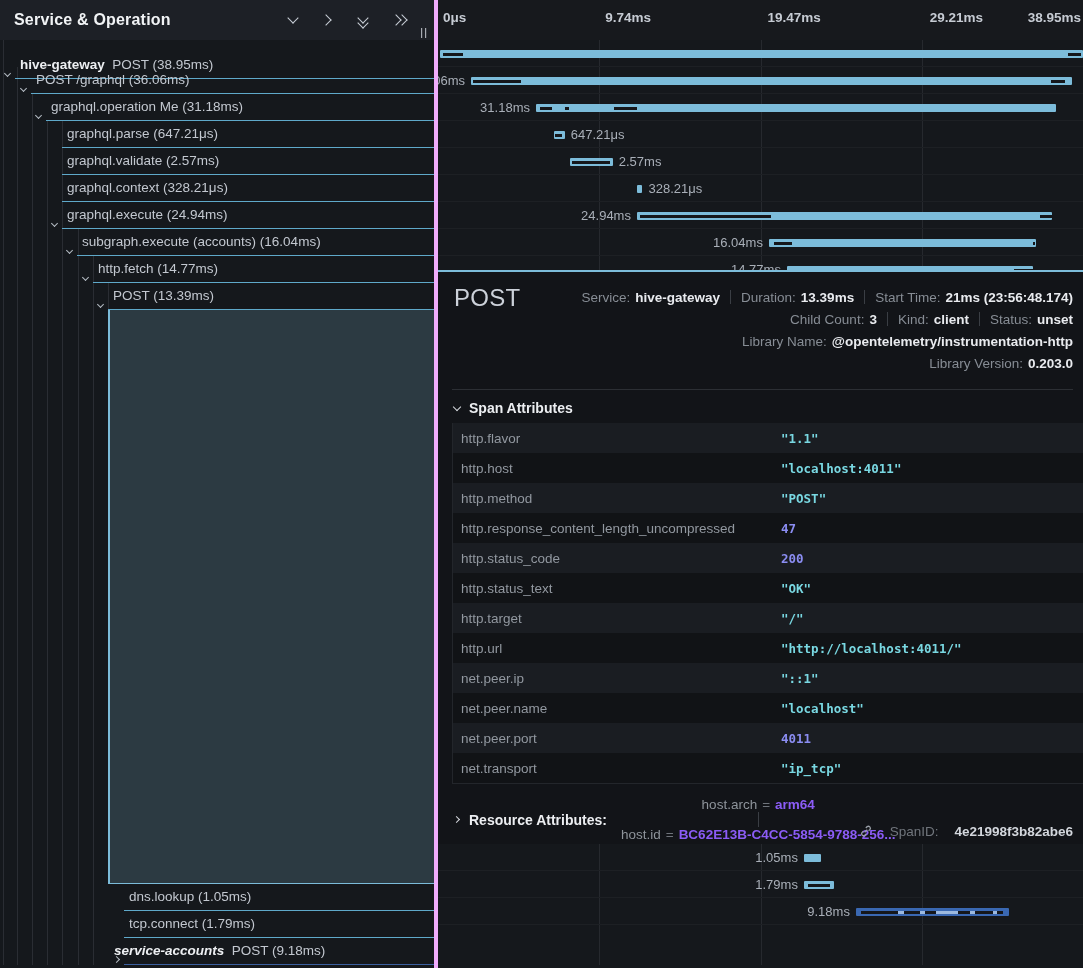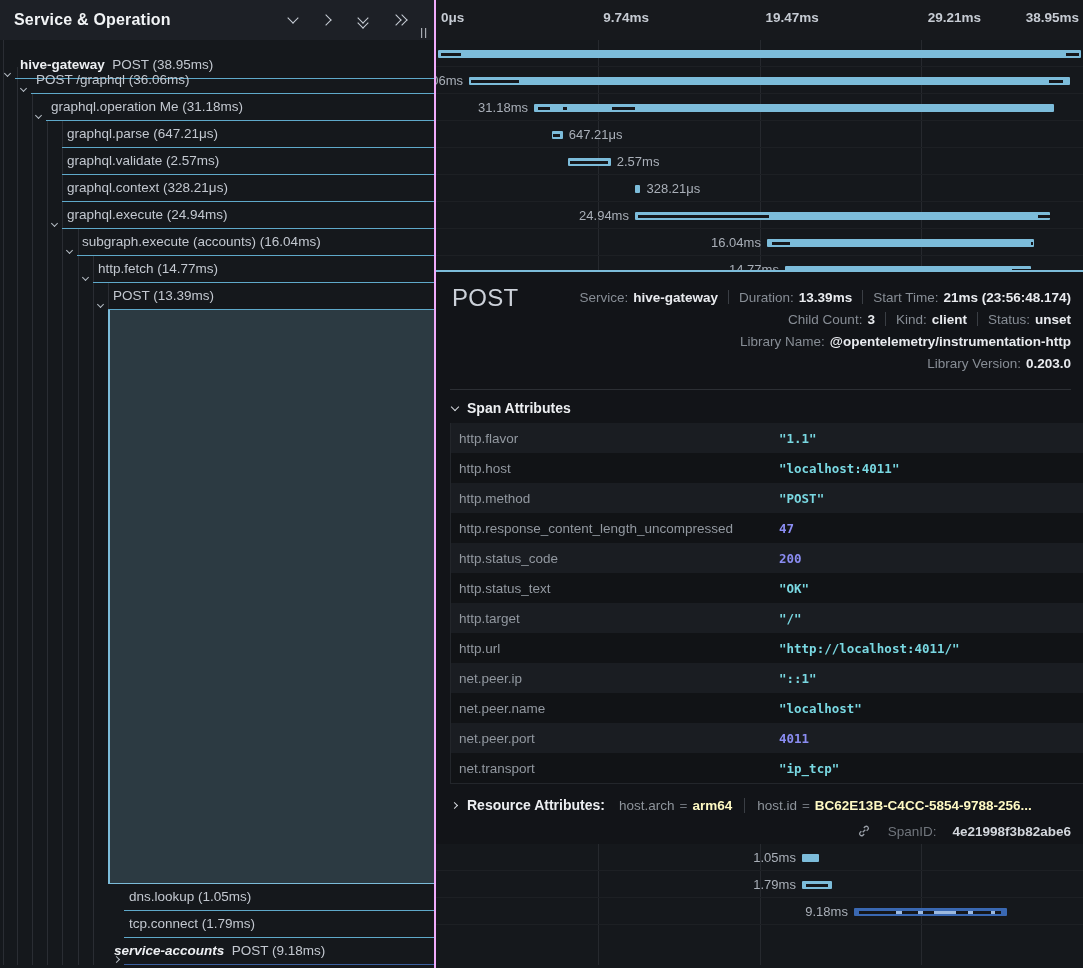--- a/index.html
+++ b/index.html
@@ -31,21 +31,21 @@
   .trow-chev .cv { width:5px; height:5px; border-width:1.5px; }
   .trow-text { position:absolute; top:5px; font-size:13.5px; color:#c3c8d0; white-space:nowrap; }
   .svc-name { font-weight:700; color:#edeff2; }
   .svc-name.italic { font-style:italic; }
   .op-text { color:#c3c8d0; font-weight:400; }
 
   #expanded-box { position:absolute; left:108px; top:270px; width:326px; height:574px;
     background:#2c3a42; border-left:2px solid #7cbcda; border-bottom:1px solid #7cbcda; }
 
   
-  #right-panel { position:absolute; left:434px; top:0; width:649px; height:968px; background:#15181c; border-left:2px solid #f0abfc; overflow:hidden; }
+  #right-panel { position:absolute; left:434px; top:0; width:649px; height:968px; background:#15181c; border-left:4px solid #f0abfc; overflow:hidden; }
   #timeline-header { position:absolute; left:0; top:0; width:649px; height:40px; background:#17191d; }
   .tick { position:absolute; top:10px; font-size:13.5px; font-weight:600; color:#c6cbd3; white-space:nowrap; }
   .gridline { position:absolute; top:0; width:1px; height:965px; background:#26292e; }
 
   .barrow { position:absolute; left:0; width:649px; height:27px; border-bottom:1px solid #1d2024; }
   .barrow.selected { background:#0d0f12; border-top:1px solid #26292e; border-bottom:2px solid #7cbcda; }
   .bar { position:absolute; top:10px; height:8px; border-radius:1px; }
   .bar.light { background:#7cbcda; }
   .bar.blue  { background:#3a68b2; }
   .seg { position:absolute; top:12.5px; height:3px; }
@@ -79,21 +79,21 @@
   .attr-val.number { color:#8b8df2; }
   .copy-btn { flex:0 0 18px; height:18px; cursor:pointer; display:flex; align-items:center; justify-content:center; }
   .copy-btn svg { stroke:#e4e7ea; fill:none; stroke-width:1.3; }
 
   #resource-row { position:absolute; left:16px; top:525px; display:flex; align-items:center; }
   #resource-row .cv { width:5px; height:5px; border-width:1.6px; color:#d6d9de; margin-right:10px; }
   #resource-label { color:#eceef1; font-size:14px; font-weight:700; margin-right:14px; }
   .res-pair { display:flex; align-items:center; }
   .res-key { color:#8e949b; font-size:13.5px; }
   .res-eq { color:#6f747b; font-size:13.5px; margin:0 5px; }
-  .res-val { color:#fef9c3; font-size:13.5px; font-weight:700; }
+  .res-val { color:#8b5cf6; font-size:13.5px; font-weight:700; }
   .res-div { width:1px; height:15px; background:#3a3e44; margin:0 12px; }
 
   #spanid-row { position:absolute; right:14px; top:552px; display:flex; align-items:flex-start;gap:11px; }
   #spanid-row svg { stroke:#9aa0a8; fill:none; stroke-width:1.5; margin-right:6px; }
   #spanid-label { color:#70757c; font-size:13.5px; margin-right:5px; }
   #spanid-value { color:#d3d7dd; font-size:13.5px; font-weight:700; }
 </style>
 </head>
 <body>
 
@@ -425,21 +425,21 @@
               <svg width="15" height="15" viewBox="0 0 16 16">
                 <rect x="4.5" y="4.5" width="8" height="9.5" rx="1.5"></rect>
                 <path d="M6 4.5 V3.6 A1.6 1.6 0 0 1 7.6 2 H10.9 A1.6 1.6 0 0 1 12.5 3.6 V9 A1.6 1.6 0 0 1 11.5 10.5"></path>
               </svg>
             </div>
           </div>
         </div>
       <div id="resource-row">
         <i class="cv right"></i>
         <span id="resource-label">Resource Attributes:</span>
-        <span id="resource-pairs" style="display: flex; align-items: center;">
+        <span id="resource-pairs" style="display: flex; align-items: center; flex-direction: column;">
             <div class="res-pair">
               <span class="res-key">host.arch</span>
               <span class="res-eq">=</span>
               <span class="res-val">arm64</span>
             </div>
             <div class="res-div"></div>
             <div class="res-pair">
               <span class="res-key">host.id</span>
               <span class="res-eq">=</span>
               <span class="res-val">BC62E13B-C4CC-5854-9788-256...</span>

